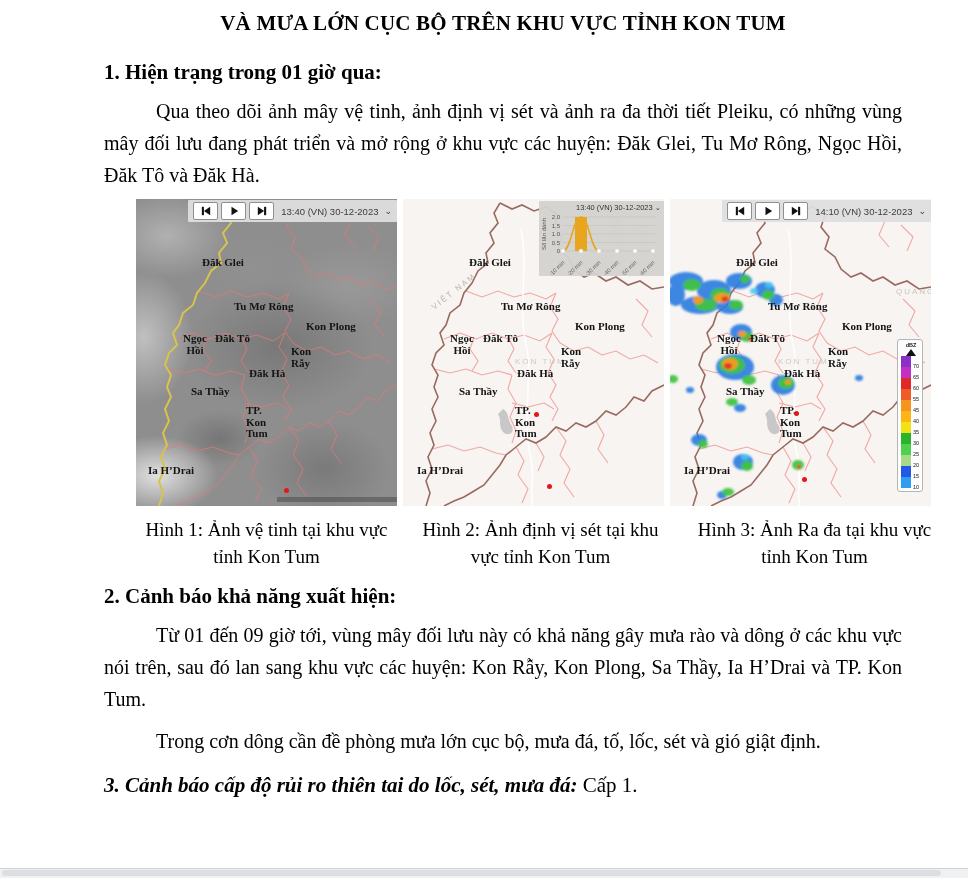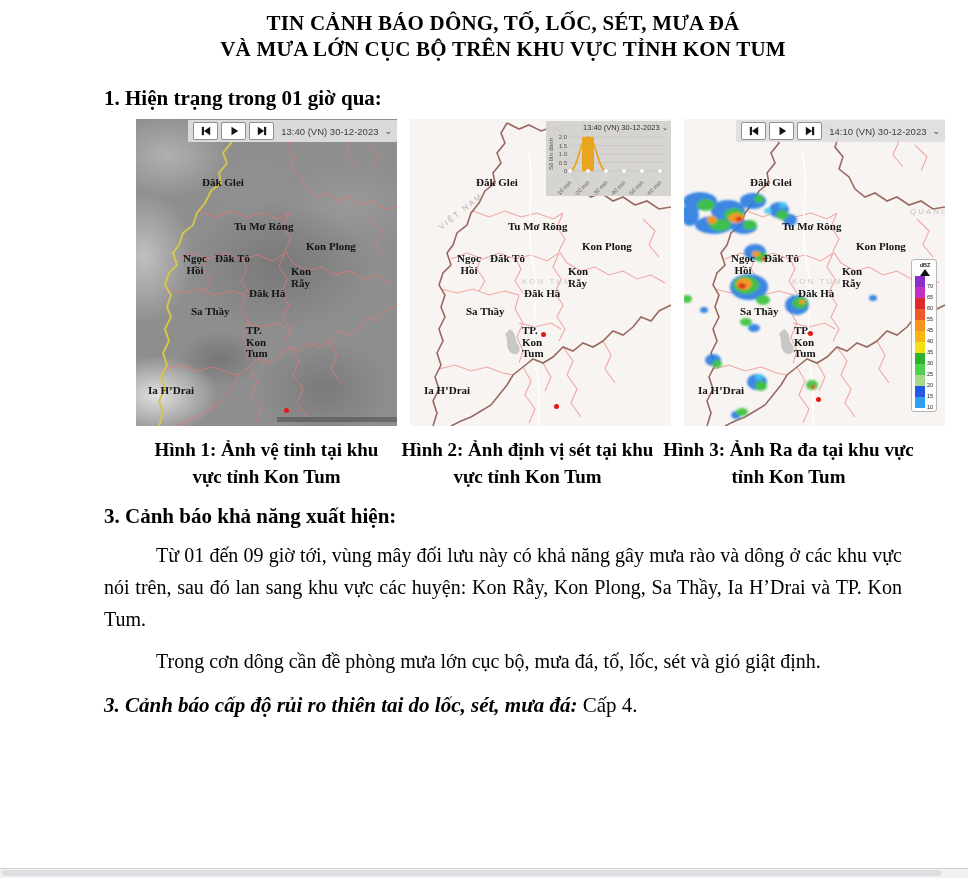--- a/index.html
+++ b/index.html
@@ -1,21 +1,21 @@
 <!DOCTYPE html>
 <html><head>
 <meta charset="utf-8">
 <style>
   html,body{margin:0;padding:0;width:968px;height:878px;overflow:hidden;background:#fff;}
   .page{position:relative;width:968px;height:878px;font-family:"Liberation Serif",serif;color:#000;}
   .content{padding:6px 66px 0 104px;}
   .doc-title{ text-align:center;font-weight:bold;font-size:21px;line-height:26px;letter-spacing:.2px;}
   .heading{font-weight:bold;font-size:21px;margin:24px 0 0 0;}
   .para{font-size:20px;line-height:32px;text-align:justify;text-indent:52px;margin:10px 0 0 0;}
-  .figrow{display:flex;margin:8px 0 0 32px;gap:13px;}
+  .figrow{display:flex;margin:8px 0 0 32px;gap:6px;}
   .map{position:relative;width:261px;height:307px;overflow:hidden;flex:0 0 auto;background:#f7f4f2;}
   .map svg.borders{position:absolute;left:0;top:0;}
   .map-sat{
     background-color:#8e8e8e;
     background-image:
       radial-gradient(ellipse 90px 60px at 12% 12%, rgba(205,205,205,.55), rgba(205,205,205,0) 70%),
       radial-gradient(ellipse 70px 95px at 3% 45%, rgba(225,225,225,.6), rgba(225,225,225,0) 70%),
       radial-gradient(ellipse 85px 55px at 8% 90%, rgba(240,240,240,.85), rgba(240,240,240,0) 72%),
       radial-gradient(ellipse 60px 40px at 32% 78%, rgba(55,55,55,.28), rgba(55,55,55,0) 70%),
       radial-gradient(ellipse 130px 90px at 55% 48%, rgba(70,70,70,.30), rgba(70,70,70,0) 72%),
@@ -44,41 +44,41 @@
   .dbz-legend{position:absolute;right:8px;top:140px;width:26px;z-index:11;background:#fdfdfd;
               border:1px solid #b5b5b5;border-radius:3px;padding:2px 1px 3px 3px;box-sizing:border-box;}
   .dbz-unit{font-family:"Liberation Sans",sans-serif;font-size:5.5px;font-weight:bold;color:#222;
             text-align:center;margin-bottom:1px;}
   .dbz-arrow{width:0;height:0;border-left:5px solid transparent;border-right:5px solid transparent;
              border-bottom:7px solid #111;margin:0 auto;}
   .dbz-row{display:flex;align-items:flex-end;height:11px;}
   .dbz-cell{width:10px;height:11px;flex:0 0 auto;}
   .dbz-tick{font-family:"Liberation Sans",sans-serif;font-size:5.5px;color:#222;margin-left:2px;
             transform:translateY(2px);}
-  .caprow{display:flex;margin:10px 0 0 32px;font-weight:bold;}
+  .caprow{display:flex;margin:10px 0 0 32px;gap:13px;}
   .cap{width:261px;text-align:center;font-size:19px;line-height:27px;flex:0 0 auto;padding:0 2px;box-sizing:border-box;}
   .sec3{font-size:21px;margin:16px 0 0 0;}
   .sec3 .b{font-weight:bold;font-style:italic;}
   .footer{font-style:italic;font-size:19px;margin:12px 0 0 36px;}
   .bottom-bar{position:absolute;left:0;right:0;bottom:0;height:9px;background:#f0f1f3;
               border-top:1px solid #d2d2d2;z-index:50;}
   .bottom-thumb{position:absolute;left:2px;top:1px;height:6px;width:97%;background:#dcdee1;border-radius:3px;}
 </style>
 </head>
 <body>
 
 <div class="page">
   <div class="content">
 
     <div class="doc-title" style="margin-top:4px;">
-      <div>TIN CẢNH BÁO DÔNG, TỐ, LỐC, SÉT, MƯA ĐÁ</div>
       <div>VÀ MƯA LỚN CỤC BỘ TRÊN KHU VỰC TỈNH KON TUM</div>
     </div>
 
     <div class="heading">1. Hiện trạng trong 01 giờ qua:</div>
+    <p class="para">Qua theo dõi ảnh mây vệ tinh, ảnh định vị sét và ảnh ra đa thời tiết Pleiku, có những vùng mây đối lưu đang phát triển và mở rộng ở khu vực các huyện: Đăk Glei, Tu Mơ Rông, Ngọc Hồi, Đăk Tô và Đăk Hà.</p>
 
     <div class="figrow">
 
       <div class="map map-sat">
         <svg class="borders" width="261" height="307" viewBox="0 0 261 307">
           <g fill="none" stroke="rgba(228,120,118,.8)" stroke-width="1">
             <path d="M97,4 L109,10 L119,6 L131,12 L143,8 L155,16 L151,28 L159,38 L155,50 L165,58 L171,70 L181,78 L191,74 L203,82 L213,78 L225,86 L237,82 L249,90 L261,88"></path>
             <path d="M261,186 L249,192 L241,202 L231,198 L223,208 L213,216 L203,212 L193,222 L183,228 L173,224 L163,232 L153,228 L143,238 L133,244 L123,240 L113,248 L103,256 L97,266 L89,276 L81,286 L71,292 L61,298 L51,302 L41,307"></path>
             <path d="M63,92 L79,98 L95,92 L111,98 L127,94 L143,100 L153,94"></path>
             <path d="M153,94 L147,108 L155,120 L149,132 L157,144"></path>
@@ -414,27 +414,27 @@
         </div>
       </div>
     </div>
 
     <div class="caprow">
       <div class="cap">Hình 1: Ảnh vệ tinh tại khu vực tỉnh Kon Tum</div>
       <div class="cap">Hình 2: Ảnh định vị sét tại khu vực tỉnh Kon Tum</div>
       <div class="cap">Hình 3: Ảnh Ra đa tại khu vực tỉnh Kon Tum</div>
     </div>
 
-    <div class="heading" style="margin-top:14px;">3. Cảnh báo khả năng xuất hiện:</div>
+    <div class="heading" style="margin-top:14px;">2. Cảnh báo khả năng xuất hiện:</div>
     <p class="para">Từ 01 đến 09 giờ tới, vùng mây đối lưu này có khả năng gây mưa rào và dông ở các khu vực nói trên, sau đó lan sang khu vực các huyện: Kon Rẫy, Kon Plong, Sa Thầy, Ia H’Drai và TP. Kon Tum.</p>
     <p class="para">Trong cơn dông cần đề phòng mưa lớn cục bộ, mưa đá, tố, lốc, sét và gió giật định.</p>
 
     <div class="sec3">
       <span class="b">3. Cảnh báo cấp độ rủi ro thiên tai do lốc, sét, mưa đá:</span>
-      <span>Cấp 4.</span>
+      <span>Cấp 1.</span>
     </div>
 
   </div>
 
   <div class="bottom-bar">
     <div class="bottom-thumb"></div>
   </div>
 </div>
 
 </body></html>

